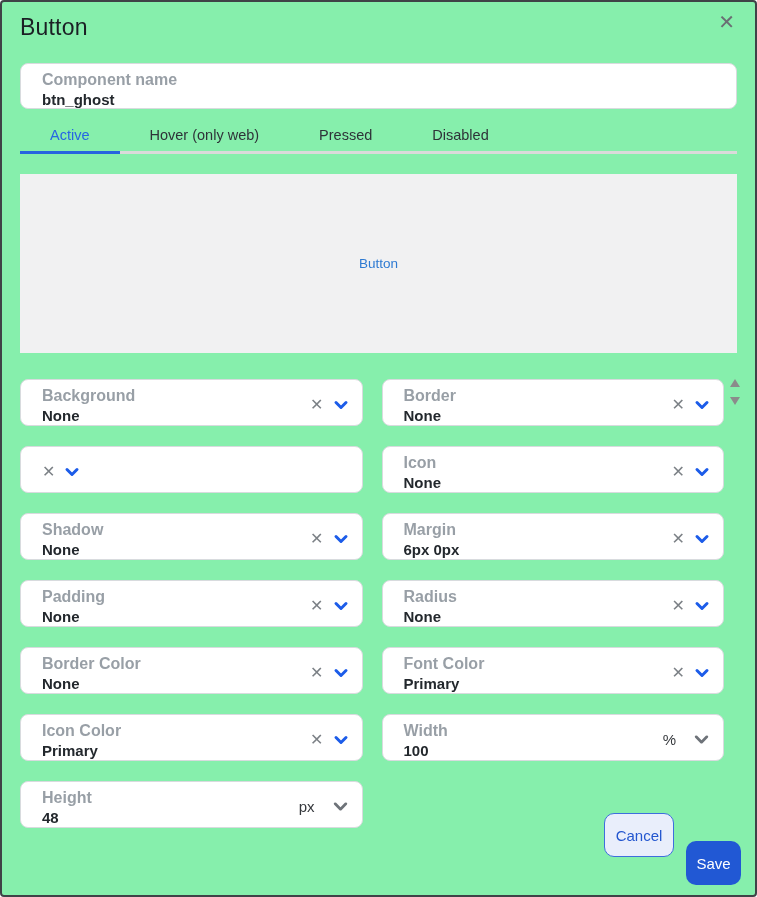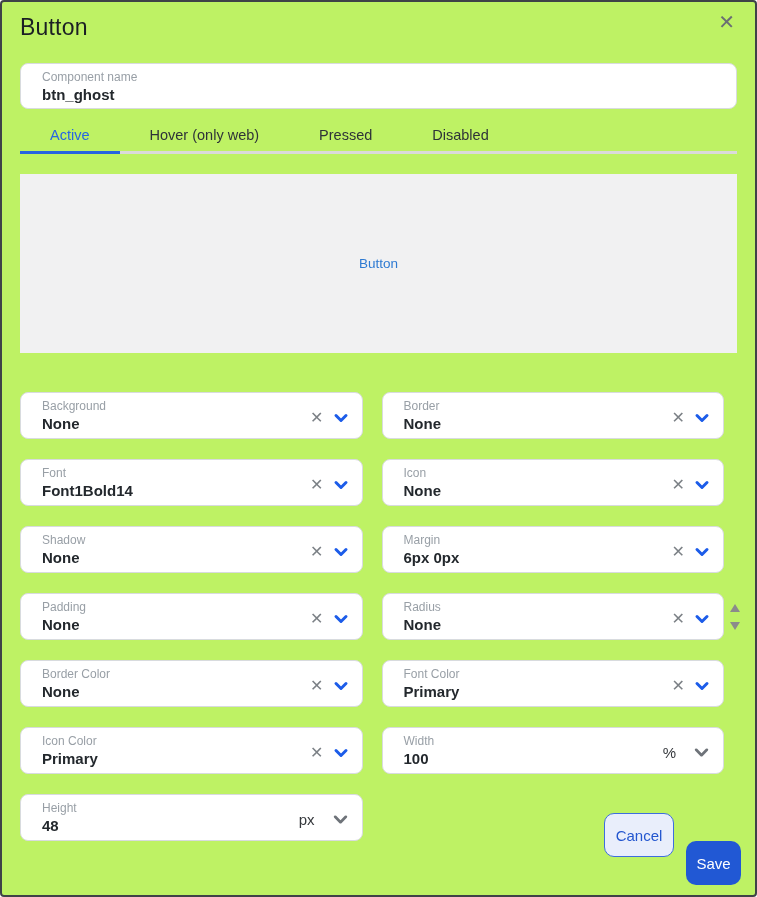--- a/index.html
+++ b/index.html
@@ -2,39 +2,39 @@
 <html><head>
 <meta charset="utf-8">
 <style>
   * { box-sizing: border-box; margin: 0; padding: 0; }
   html, body { width: 757px; height: 897px; overflow: hidden; }
   body { font-family: "Liberation Sans", sans-serif; background: #ffffff; }
 
   .dialog {
     width: 757px; height: 897px;
     border: 2px solid #3f4347; border-radius: 4px;
-    background: #bef264; position: relative; overflow: hidden;
+    background: #86efac; position: relative; overflow: hidden;
   }
 
   
   .dialog-header { padding: 12px 18px 0 18px; position: relative; }
   .dialog-title { font-size: 23px; font-weight: 500; color: #1b1f24; letter-spacing: 0.2px; }
   .close-btn {
     position: absolute; top: 10px; right: 20px;
     font-size: 20px; color: #6a6e73; cursor: pointer; line-height: 1;
     background: none; border: none; font-family: "Liberation Sans", sans-serif;
   }
 
   
   .name-box {
     margin: 22px 18px 0 18px; height: 46px;
     border: 1px solid #d8dbde; border-radius: 8px;
     padding: 6px 20px 0 21px; background: #fff; cursor: text;
   }
-  .field-label { font-size: 12px; color: #989fa6; line-height: 1.25; }
+  .field-label { font-size: 16px; color: #989fa6; line-height: 1.25; font-weight: bold; }
   .field-value { font-size: 15px; color: #23282d; font-weight: 700; line-height: 1.35; }
 
   
   .tabs-wrap { margin: 10px 18px 0 18px; }
   .tabs { display: flex; }
   .tab {
     padding: 0 30px; height: 32px; display: flex; align-items: center; justify-content: center;
     font-size: 14.5px; color: #2e3338; cursor: pointer; white-space: nowrap;
     background: none; border: none; font-family: "Liberation Sans", sans-serif;
   }
@@ -43,21 +43,21 @@
   .tab-indicator { position: absolute; left: 0; top: 0; height: 3px; width: 100px; background: #2664e0; }
 
   
   .preview {
     margin: 20px 18px 0 18px; height: 179px; background: #f1f1f2;
     display: flex; align-items: center; justify-content: center;
   }
   .preview-button { font-size: 13.5px; font-weight: 500; color: #2e7ad2; cursor: pointer; background: none; border: none; font-family: "Liberation Sans", sans-serif; }
 
   
-  .fields-region { margin: 39px 14px 0 18px; display: flex; align-items: center; }
+  .fields-region { margin: 26px 14px 0 18px; display: flex; align-items: flex-start; }
   .fields-grid {
     flex: 1;
     display: grid; grid-template-columns: 1fr 1fr;
     column-gap: 19px; row-gap: 20px;
   }
   .field {
     height: 47px; border: 1px solid #d8dbde; border-radius: 8px;
     padding: 6px 13px 0 21px; background: #fff;
     display: flex; justify-content: space-between; align-items: flex-start; cursor: pointer;
   }
@@ -133,24 +133,20 @@
         </div>
         <div class="field-controls">
           <span class="clear-x">✕</span>
           <svg class="chev" width="16" height="16" viewBox="0 0 16 16">
               <path d="M3 5.5 L8 10.5 L13 5.5" stroke="#1c5ce9" stroke-width="3" fill="none" stroke-linecap="round" stroke-linejoin="round"></path>
             </svg>
         </div>
       </div>
 
       <div class="field">
-        <div class="field-texts">
-          <div class="field-label">Font</div>
-          <div class="field-value">Font1Bold14</div>
-        </div>
         <div class="field-controls">
           <span class="clear-x">✕</span>
           <svg class="chev" width="16" height="16" viewBox="0 0 16 16">
               <path d="M3 5.5 L8 10.5 L13 5.5" stroke="#1c5ce9" stroke-width="3" fill="none" stroke-linecap="round" stroke-linejoin="round"></path>
             </svg>
         </div>
       </div>
 
       <div class="field">
         <div class="field-texts">

